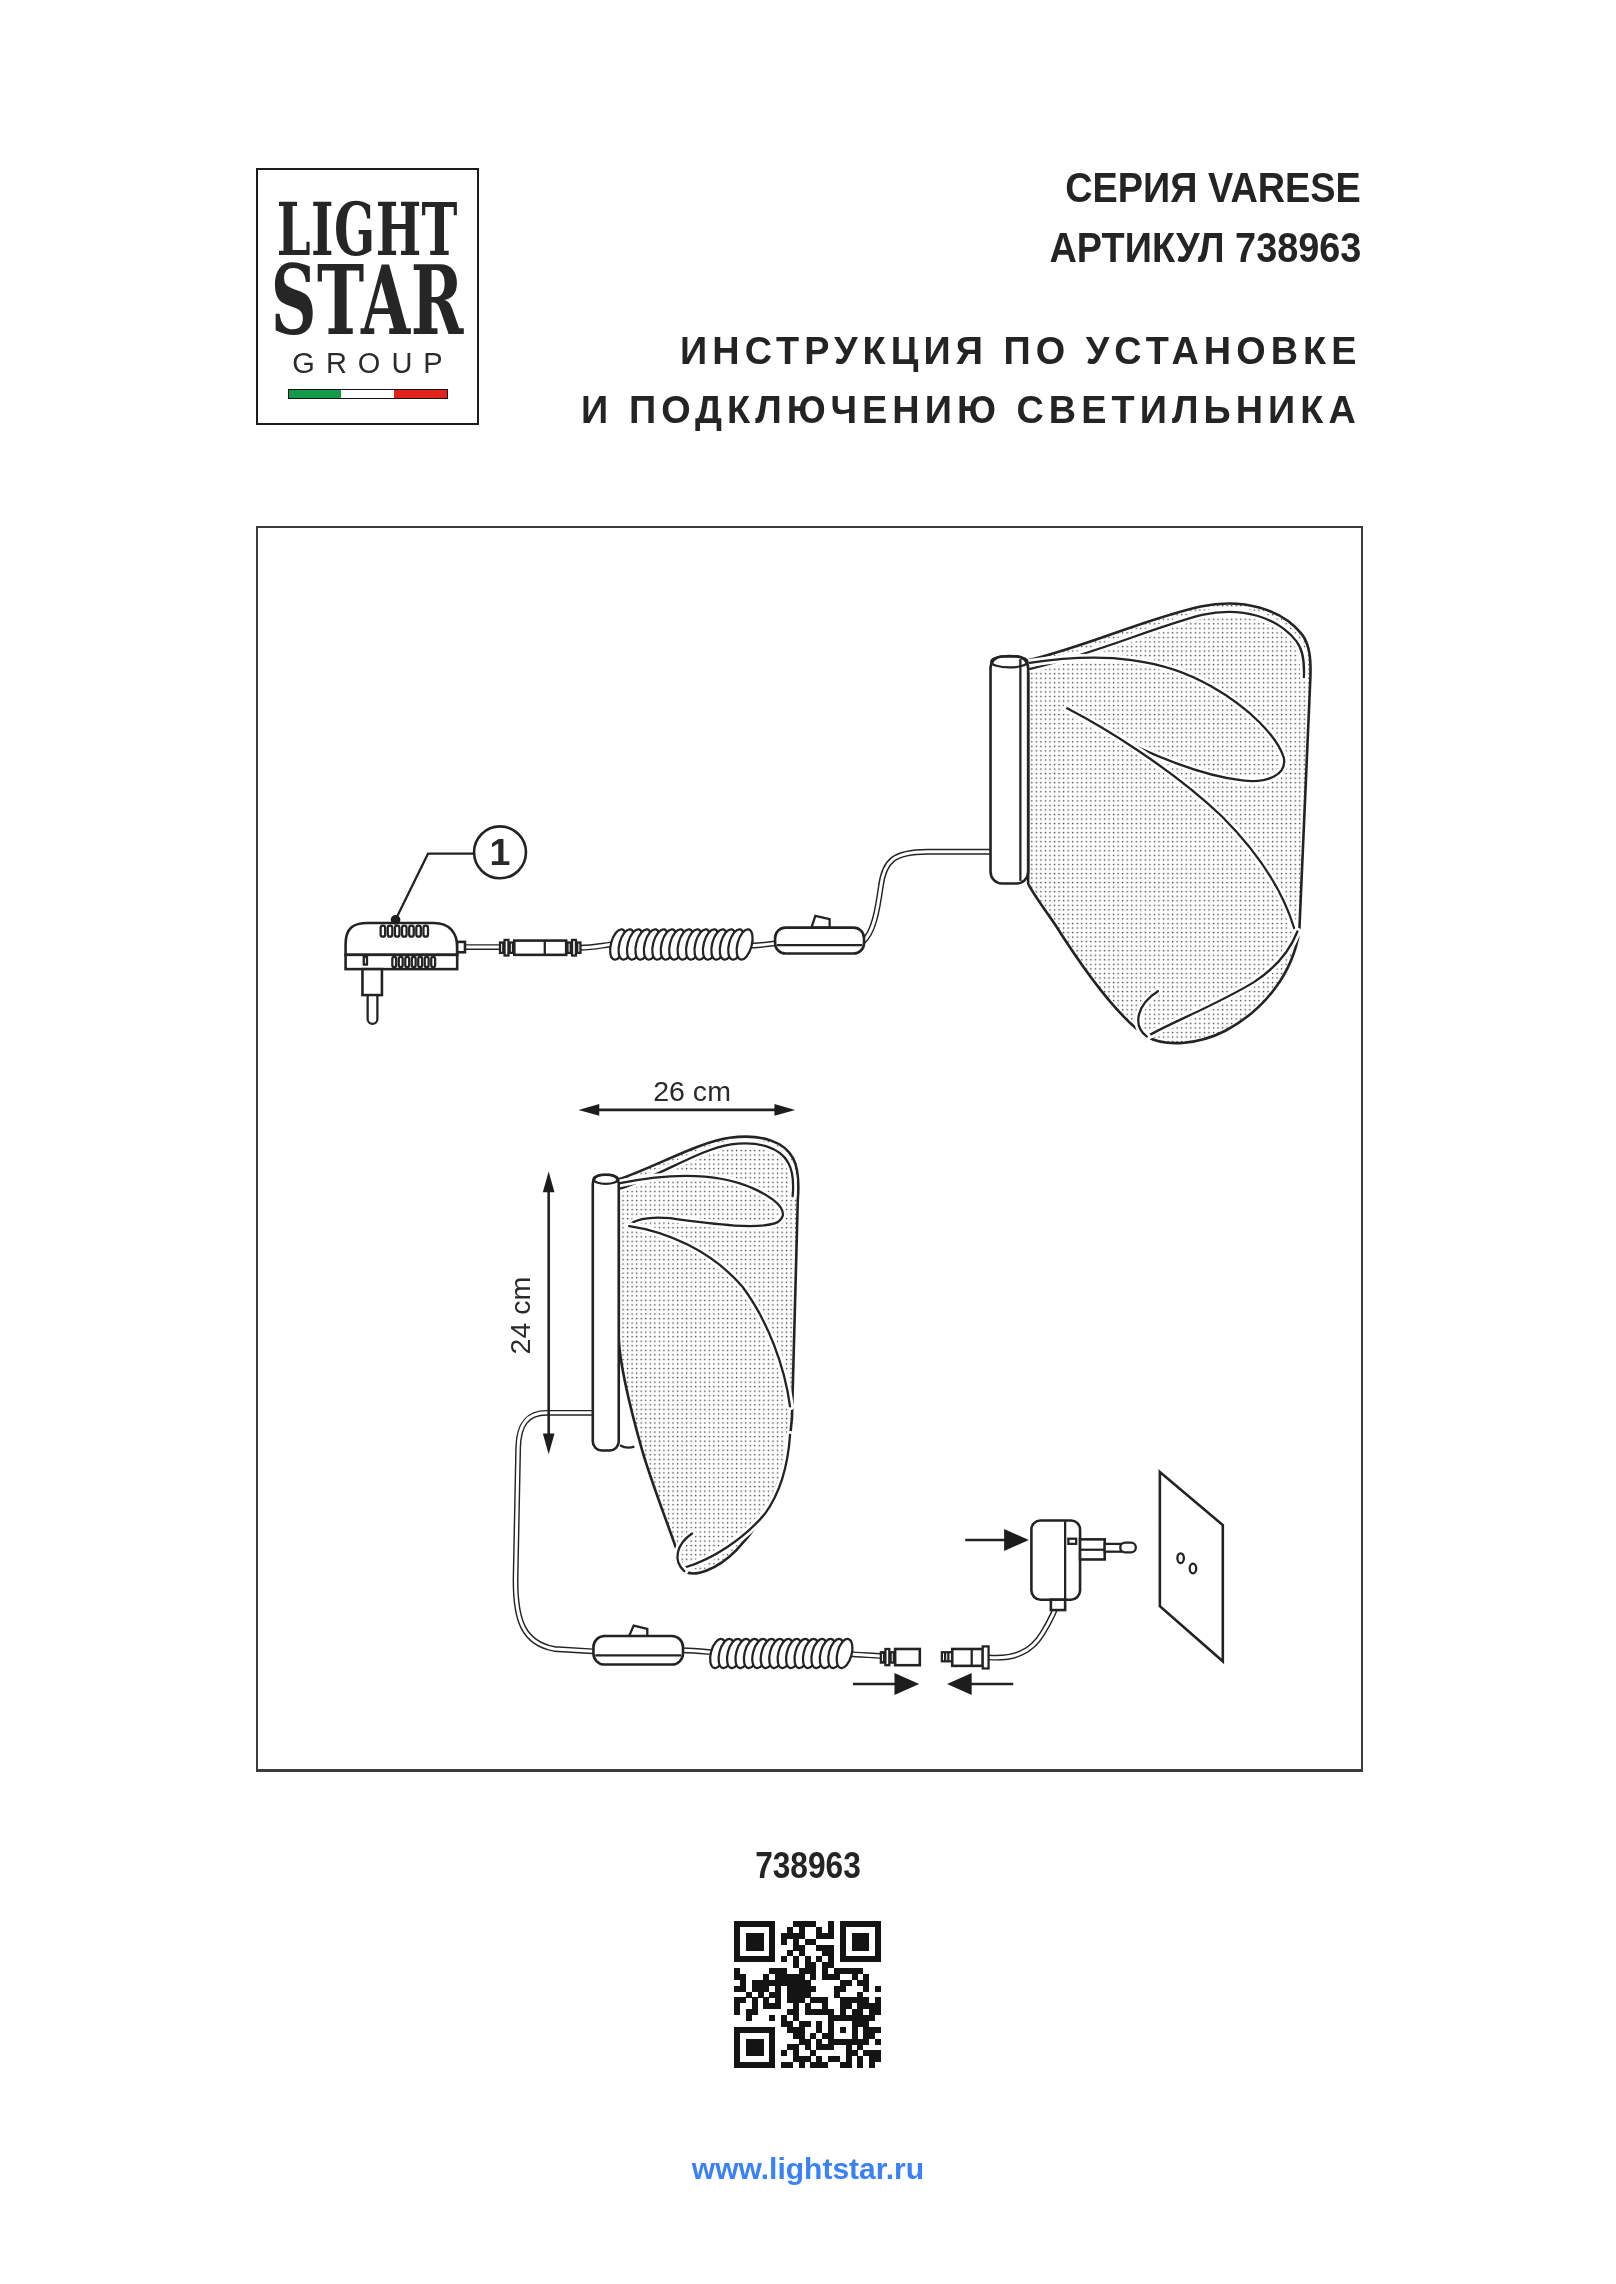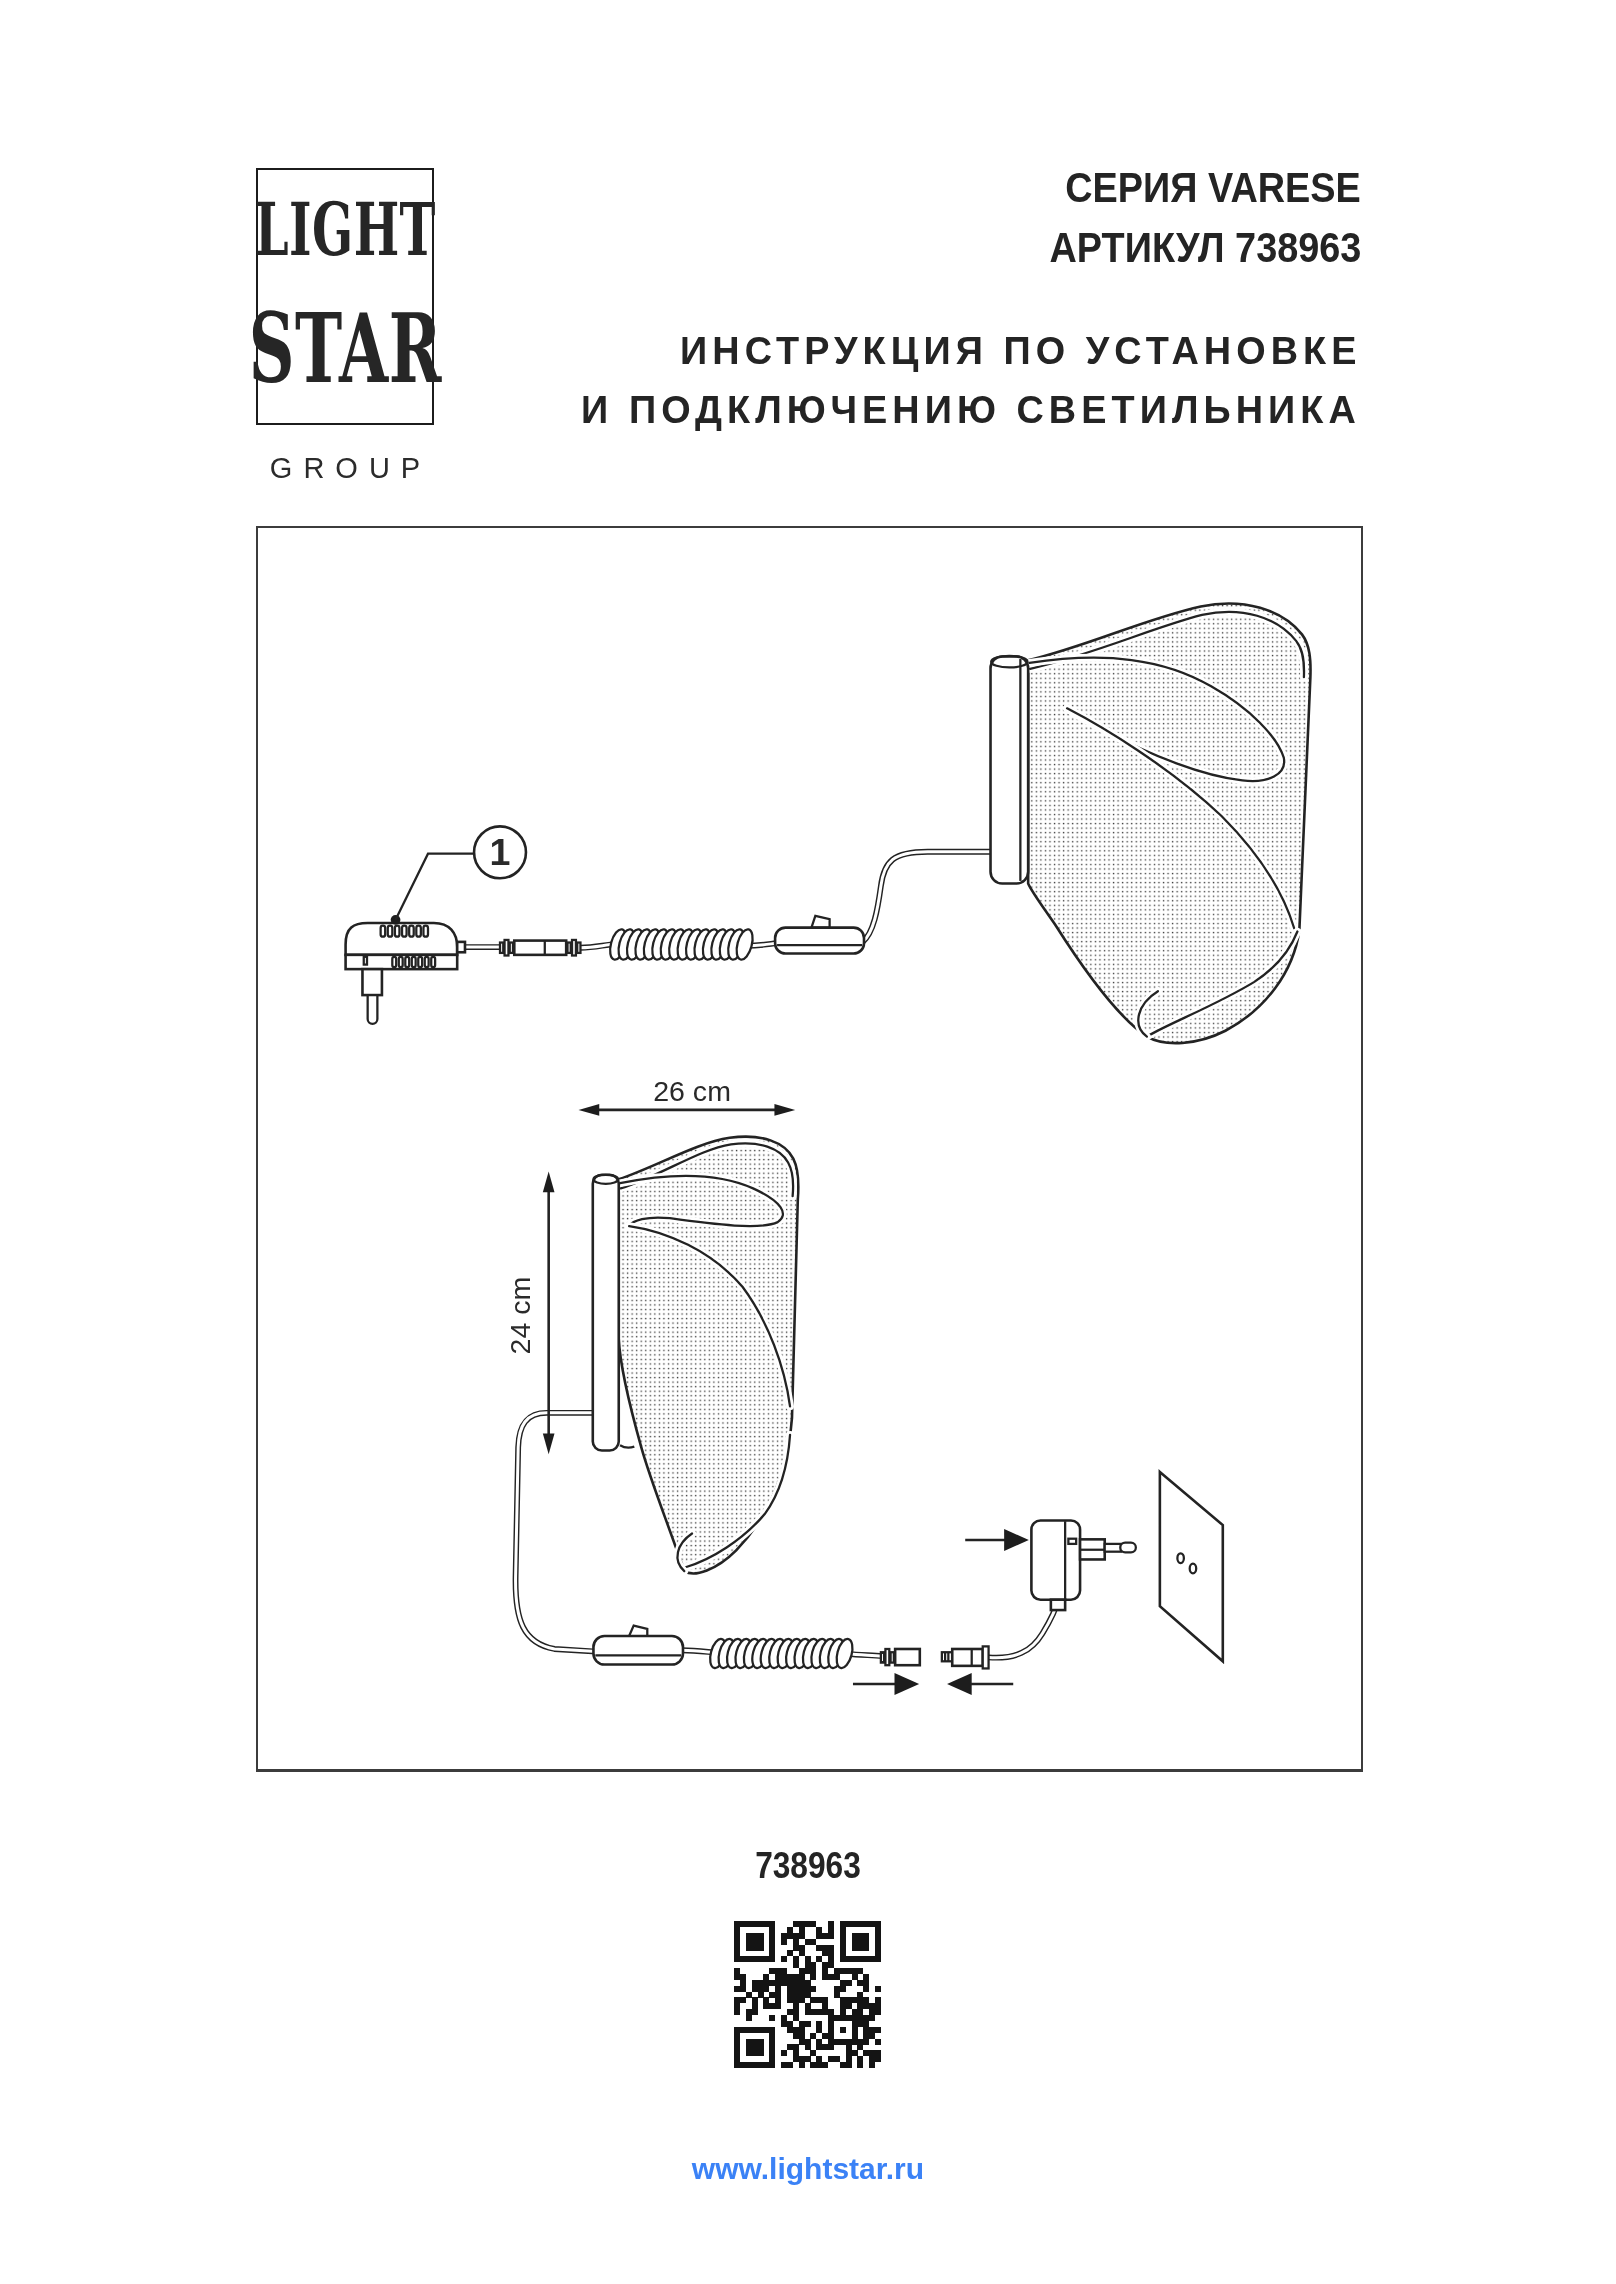--- a/index.html
+++ b/index.html
@@ -1,27 +1,27 @@
 <!DOCTYPE html>
 <html style="font-size:10.4px"><head>
 <meta charset="utf-8">
 <style>
   html,body{margin:0;padding:0;background:#888;}
   .page{position:relative;width:1616px;height:2284px;background:#ffffff;overflow:hidden;
         font-family:"Liberation Sans",sans-serif;color:#1f1f1f;}
 
   
-  .logo-box{position:absolute;left:256px;top:168px;width:178px;height:257px;
+  .logo-box{position:absolute;left:256px;top:168px;width:223px;height:257px;
             border:2px solid #1c1c1c;box-sizing:border-box;display:flex;flex-direction:column;
-            align-items:center;padding-top:30px;background:#fff;gap:48px;}
+            align-items:center;padding-top:30px;background:#fff;}
   .logo-light{font-family:"DejaVu Serif",serif;font-weight:700;font-size:73px;line-height:.82;
               transform:scaleX(.66);letter-spacing:0.7px;color:#262626;}
   .logo-star{font-family:"DejaVu Serif",serif;font-weight:700;font-size:96px;line-height:.86;
              transform:scaleX(.66);letter-spacing:0.7px;color:#262626;}
-  .logo-group{font-size:29px;font-weight:400;letter-spacing:11px;margin-top:14px;margin-right:-11px;
+  .logo-group{font-size:29px;font-weight:400;letter-spacing:11px;margin-top:5px;margin-right:-11px;
               color:#2b2b2b;}
   .logo-flag{width:158px;height:7.8px;border:1.3px solid #111;margin-top:9px;display:flex;}
   .logo-flag span{flex:1;height:100%;}
 
   
   .hdr{position:absolute;right:255px;white-space:nowrap;font-weight:700;color:#242424;
        transform-origin:100% 50%;}
   .hdr-series  {top:163px;font-size:43px;transform:scaleX(.88);}
   .hdr-article {top:223px;font-size:43px;transform:scaleX(.88);}
   .hdr-instr1  {top:329px;font-size:39px;letter-spacing:5.2px;transform:scaleX(.97);}

